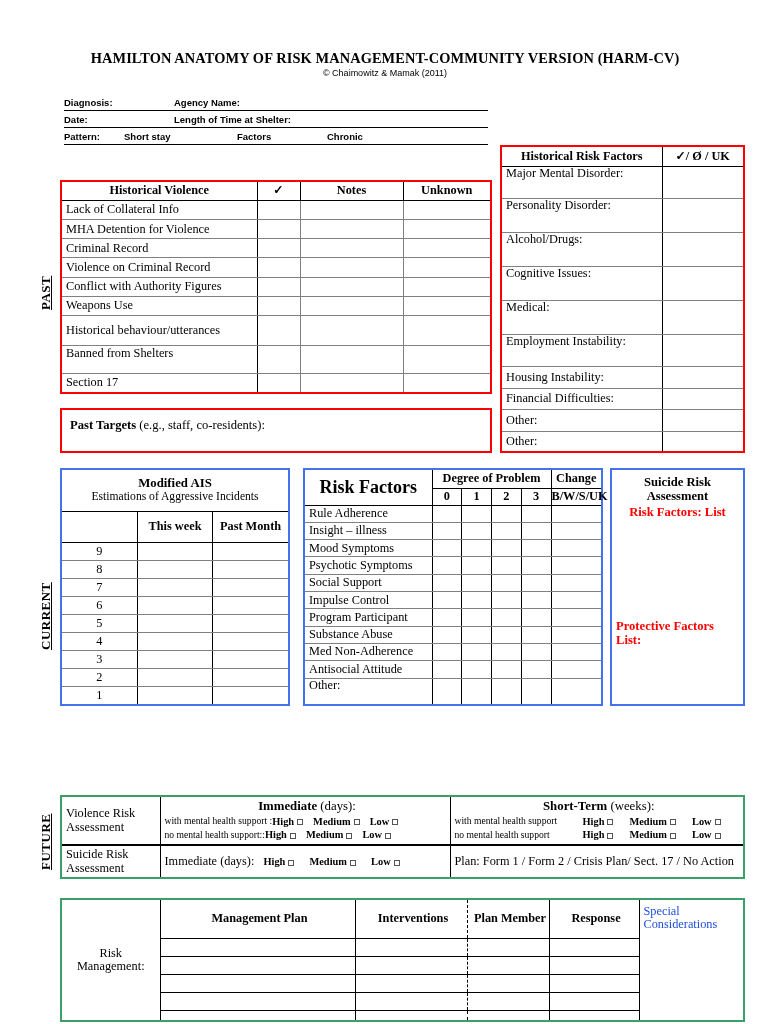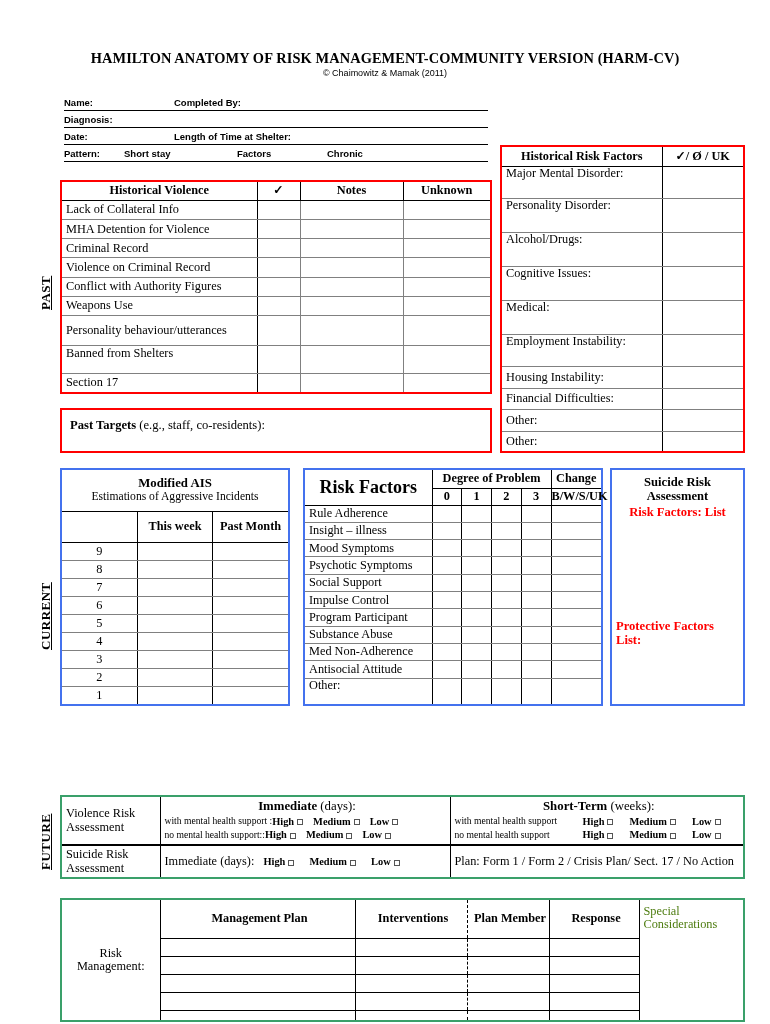--- a/index.html
+++ b/index.html
@@ -140,39 +140,36 @@
   }
   .sui-line { font-size:12.6px; font-weight:bold; padding-left:6px; }
   .sui-line .opt { font-weight:bold; font-size:10.4px; }
   .plan-line { font-size:12.6px; font-weight:bold; padding-left:6px; }
 
   
   #rm-table td, #rm-table th { border-color:#000; }
   .dashcol { border-left:1.4px dashed #000 !important; border-right:1.4px dashed #000 !important; }
   .dashl { border-left:1.4px dashed #000 !important; }
   .rm-lbl { font-weight:bold; font-size:12.3px; text-align:center !important; padding:0 !important; line-height:1.2; }
-  .spec { color:#4d7c0f; font-weight:bold; font-size:12.3px; text-align:center; line-height:1.12; }
+  .spec { color:#1d4ed8; font-weight:bold; font-size:12.3px; text-align:center; line-height:1.12; }
   .nb-b { border-bottom:none !important; }
   .nb-t { border-top:none !important; }
 </style>
 </head>
 <body>
 
 <div class="page">
 
   <div class="title">HAMILTON ANATOMY OF RISK MANAGEMENT-COMMUNITY VERSION (HARM-CV)</div>
   <div class="copyright">© Chaimowitz &amp; Mamak (2011)</div>
 
   <div class="hdr">
     <div class="hdr-row">
-      <span class="hc-a">Name:</span>
-      <span class="hc-b">Completed By:</span>
-    </div>
-    <div class="hdr-row">
       <span class="hc-a">Diagnosis:</span>
+      <span class="hc-b">Agency Name:</span>
     </div>
     <div class="hdr-row">
       <span class="hc-a">Date:</span>
       <span class="hc-b">Length of Time at Shelter:</span>
     </div>
     <div class="hdr-row">
       <span class="pat-lbl">Pattern:</span>
       <span class="pat-1">Short stay</span>
       <span class="pat-2">Factors</span>
       <span class="pat-3">Chronic</span>
@@ -222,21 +219,21 @@
         <td class="notes cellblank"></td>
         <td class="unk cellblank" style="border-right:none;"></td>
       </tr>
       <tr>
         <td class="lab" style="border-left:none;">Weapons Use</td>
         <td class="chk cellblank"></td>
         <td class="notes cellblank"></td>
         <td class="unk cellblank" style="border-right:none;"></td>
       </tr>
       <tr style="height:30px;">
-        <td class="lab" style="border-left:none;">Personality behaviour/utterances</td>
+        <td class="lab" style="border-left:none;">Historical behaviour/utterances</td>
         <td class="chk cellblank"></td>
         <td class="notes cellblank"></td>
         <td class="unk cellblank" style="border-right:none;"></td>
       </tr>
       <tr style="height:28px;">
         <td class="lab" style="border-left:none; vertical-align:top; padding-top:1px;">Banned from Shelters</td>
         <td class="chk cellblank"></td>
         <td class="notes cellblank"></td>
         <td class="unk cellblank" style="border-right:none;"></td>
       </tr>

